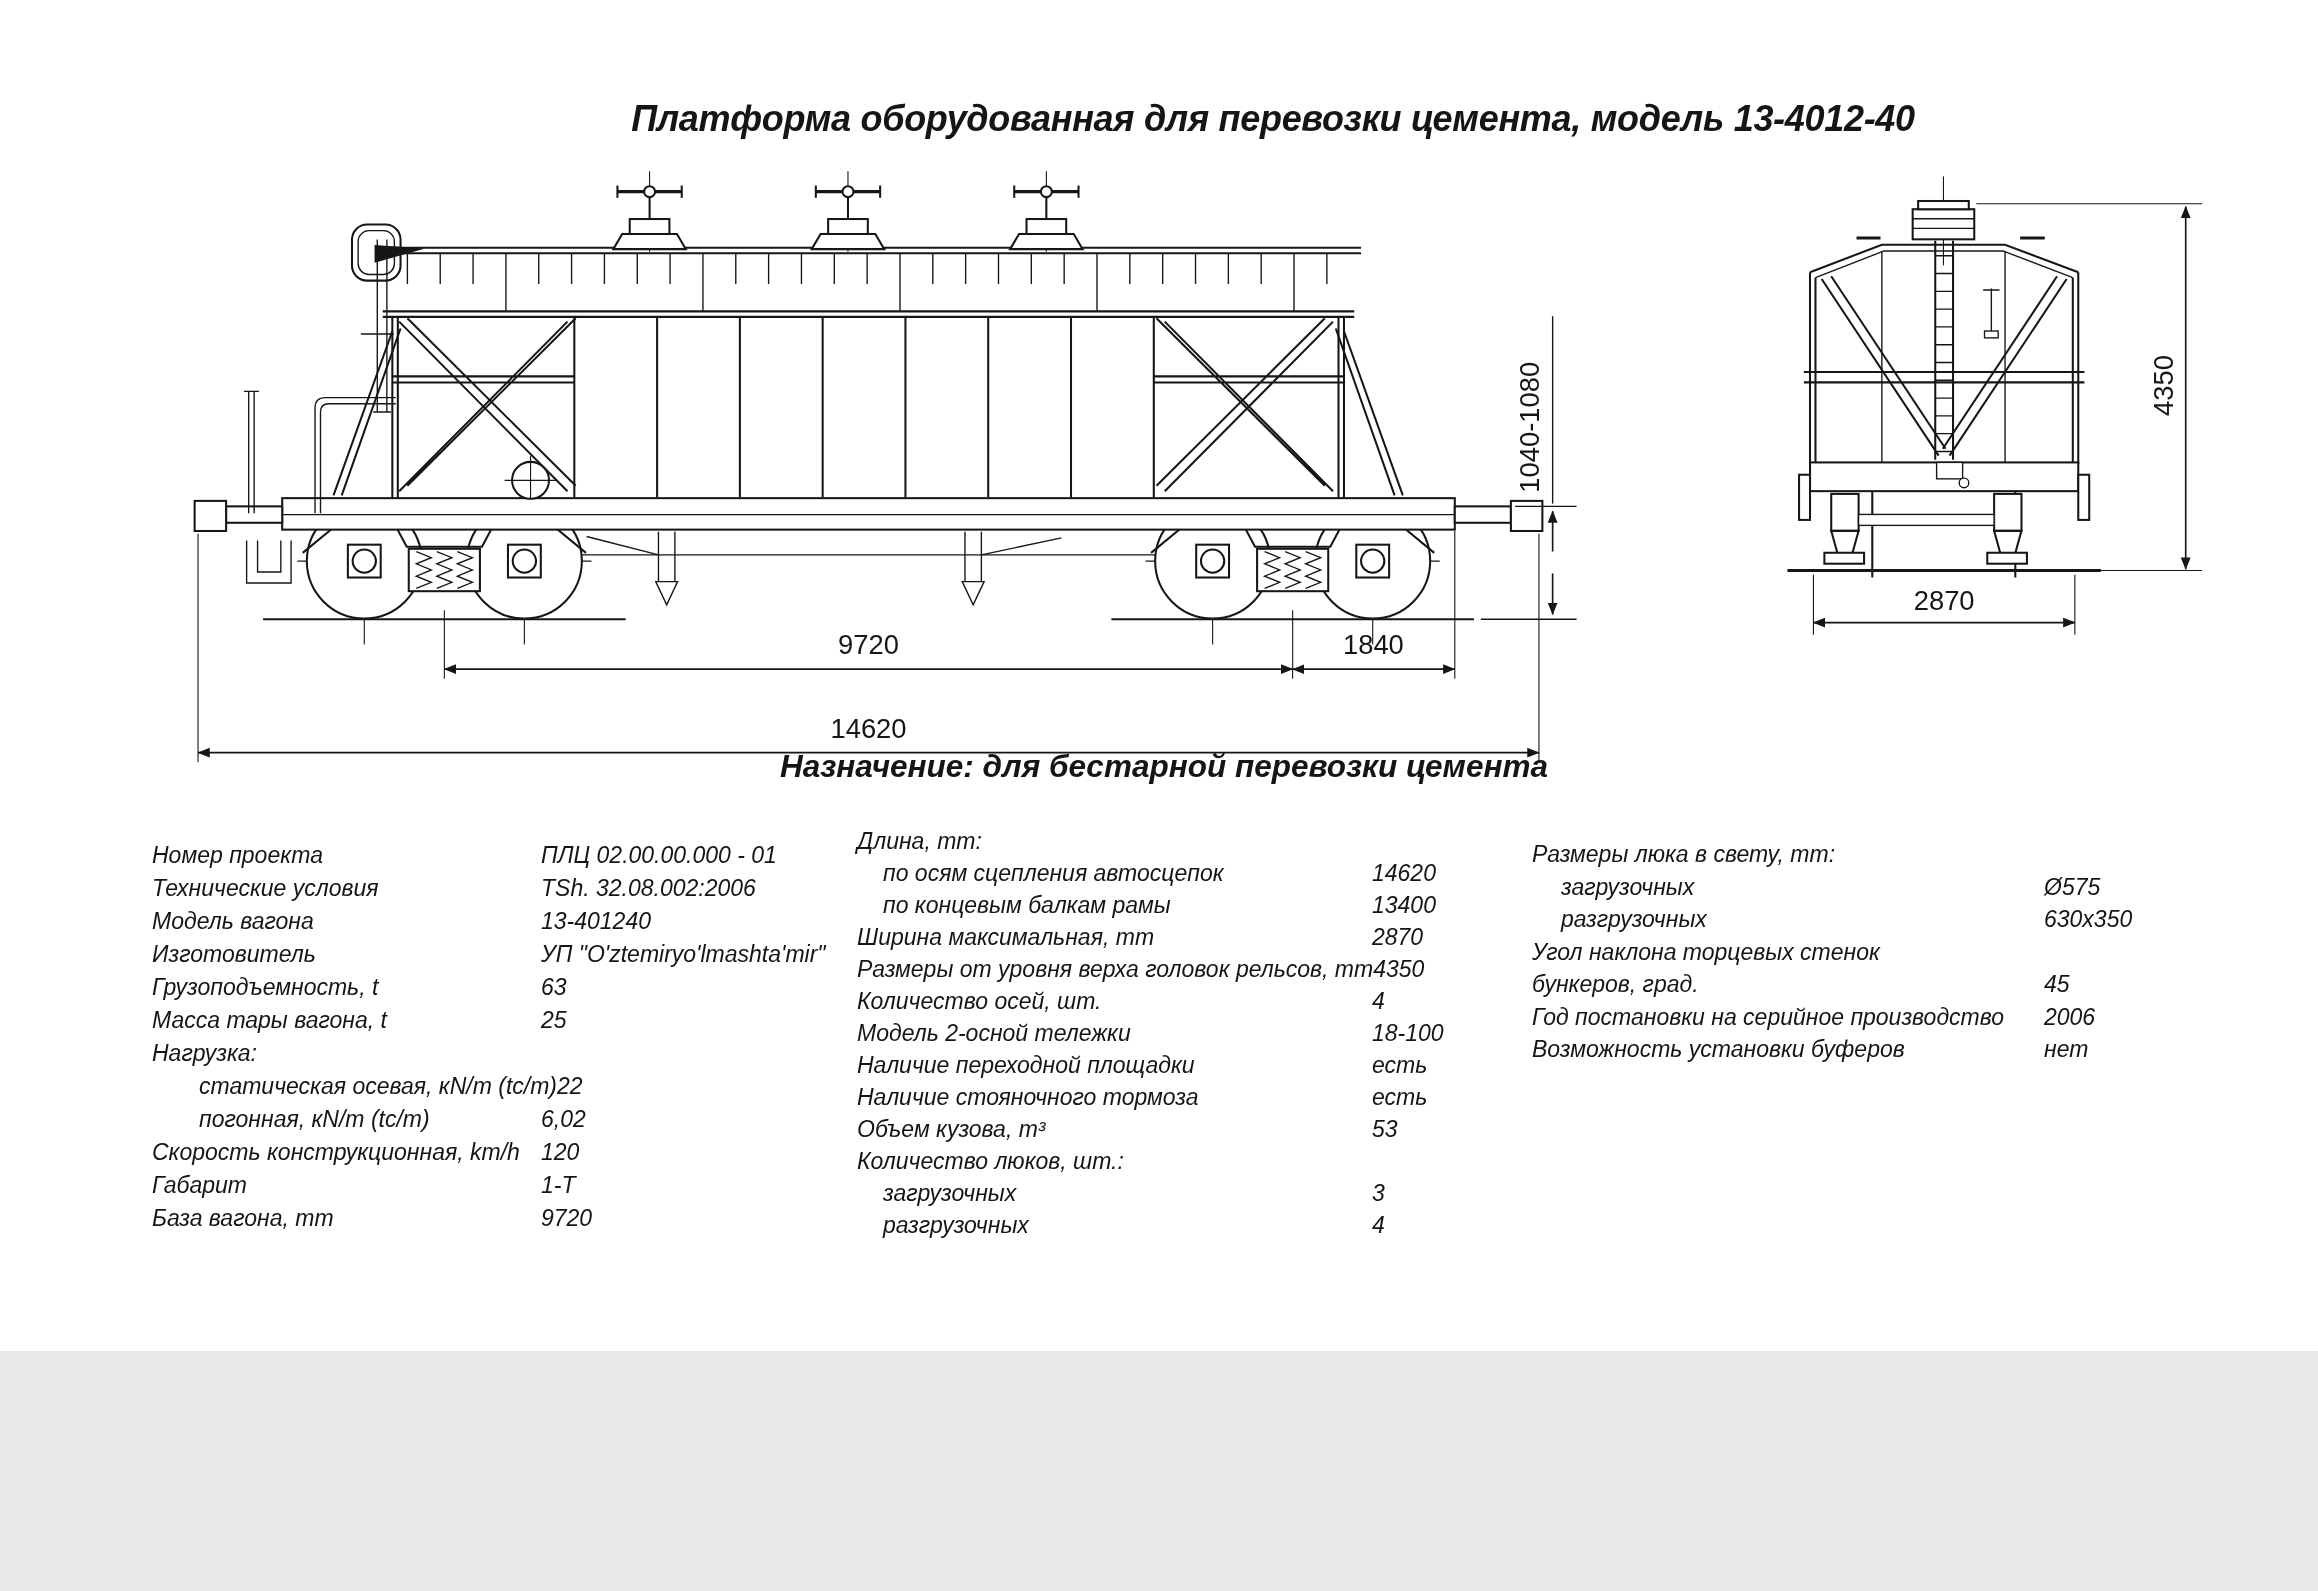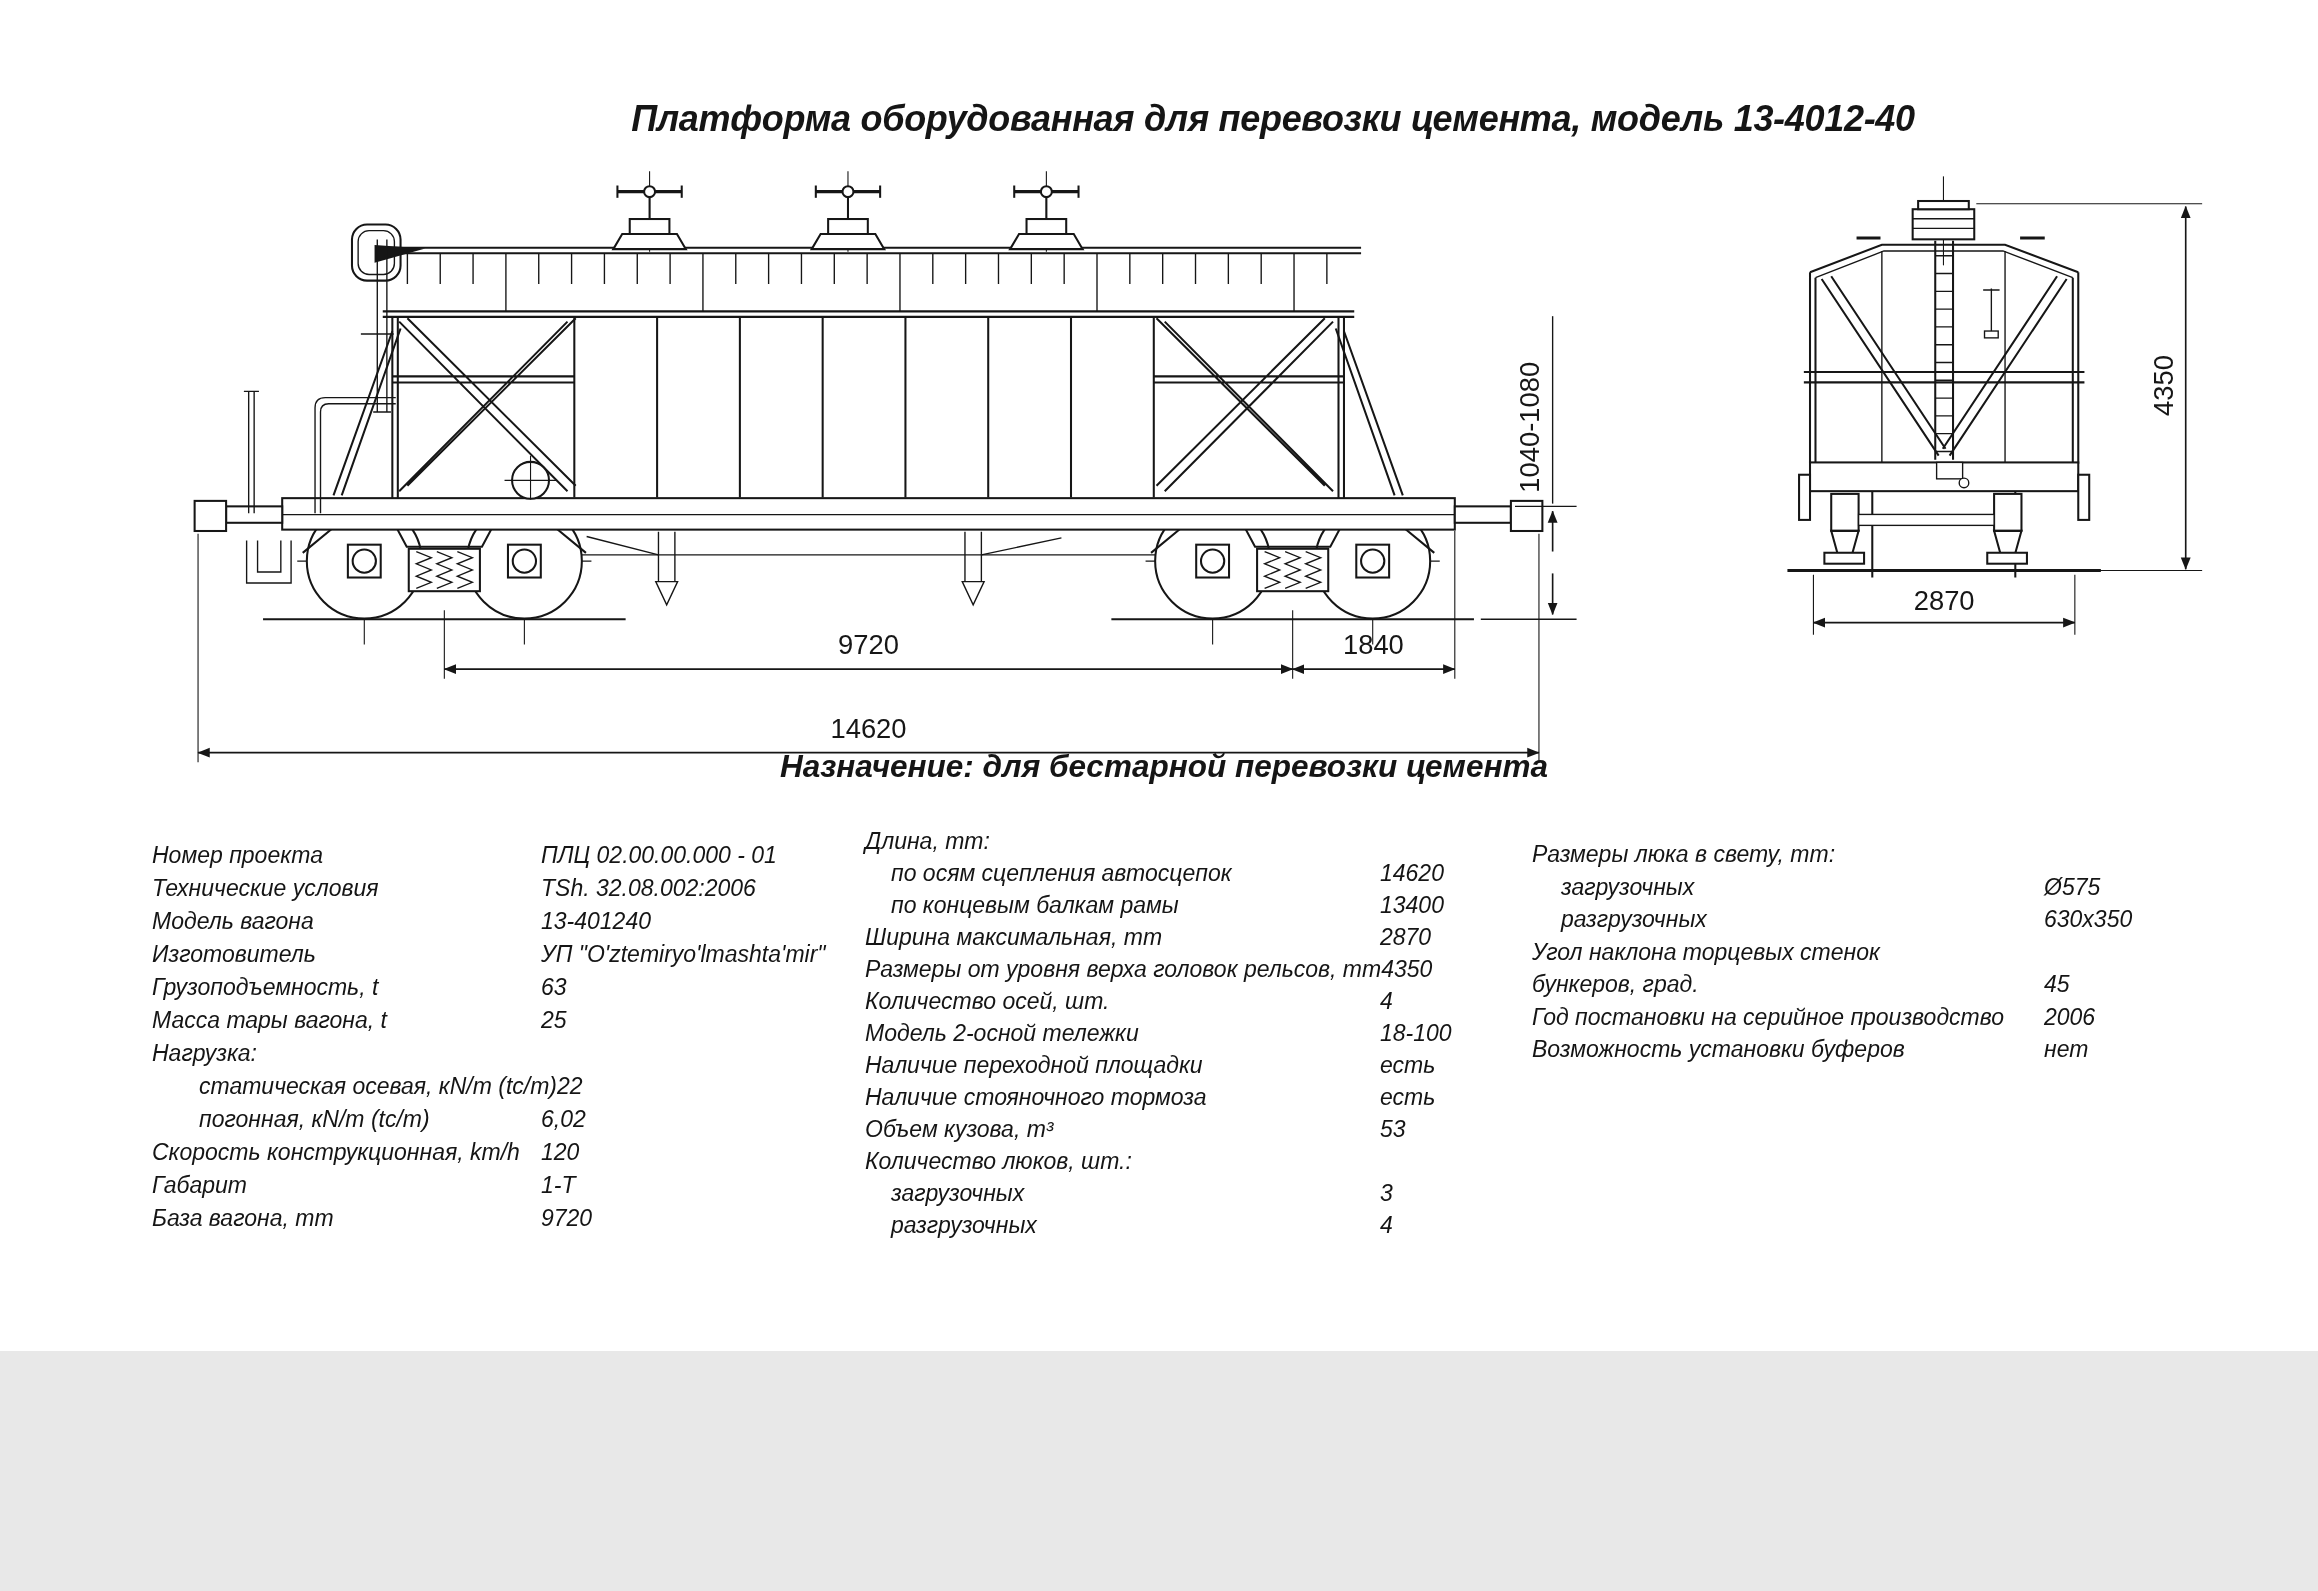--- a/index.html
+++ b/index.html
@@ -5,21 +5,21 @@
   html,body{margin:0;padding:0;background:#e8e8e8;}
   #paper{position:relative;width:2319px;height:1351px;background:#ffffff;overflow:hidden;
          font-family:"Liberation Sans",sans-serif;color:#151515;}
   .abs{position:absolute;}
   #title{left:260px;top:96px;width:2026px;text-align:center;
          font:italic 700 36px/1.25 "Liberation Sans",sans-serif;letter-spacing:-0.3px;}
   #purpose{left:411px;top:747px;width:1506px;text-align:center;
          font:italic 700 31.5px/1.25 "Liberation Sans",sans-serif;}
   .speccol{font:italic 400 23px/33px "Liberation Sans",sans-serif;white-space:nowrap;}
   #col1{left:152px;top:839px;}
-  #col2{left:857px;top:825px;line-height:32px;margin-left:8px;}
+  #col2{left:857px;top:825px;line-height:32px;}
   #col3{left:1532px;top:838px;line-height:32.5px;}
   .row{display:flex;}
   #col1 .lbl{flex:0 0 389px;}
   #col2 .lbl{flex:0 0 515px;}
   #col3 .lbl{flex:0 0 512px;}
   #col1 .ind{text-indent:47px;}
   #col2 .ind{text-indent:26px;}
   #col3 .ind{text-indent:29px;}
   #pagenum{left:127px;top:1454px;font:400 27px/1 "Liberation Sans",sans-serif;
            transform:rotate(90deg);transform-origin:left top;}

